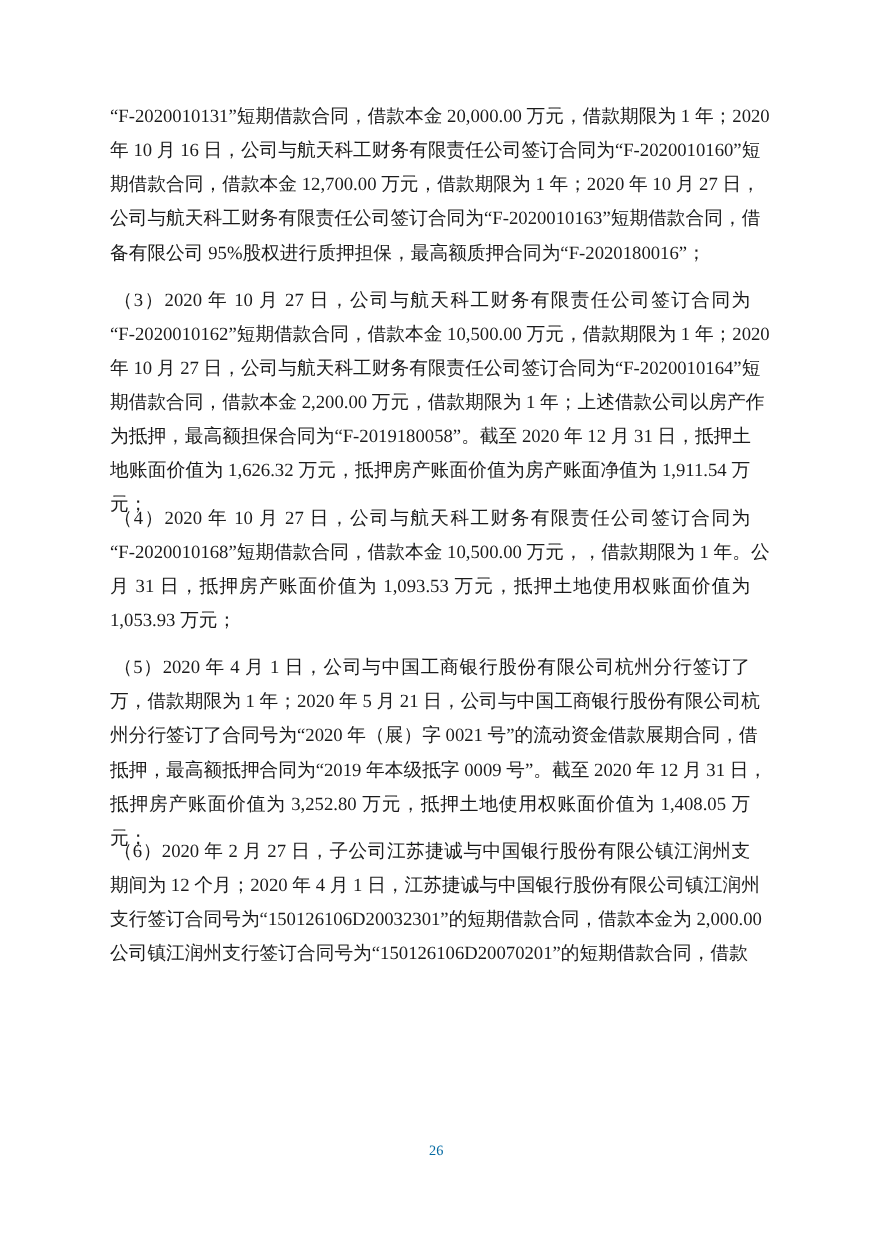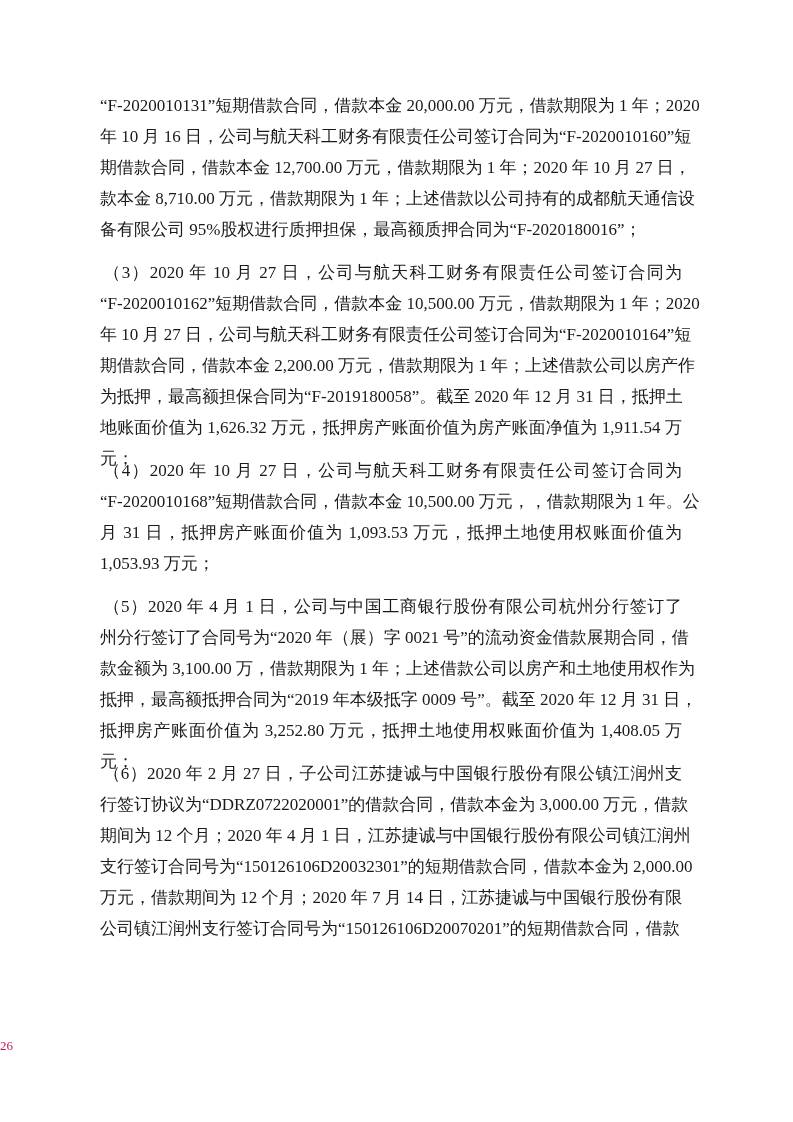--- a/index.html
+++ b/index.html
@@ -42,63 +42,61 @@
   }
   .paragraph.indent .line:first-child {
     text-indent: 0.2em;
     margin-top: 12px;
   }
   .footer {
     position: absolute;
     left: 0;
     top: 1038px;
     width: 793px;
-    text-align: left;
+    text-align: center;
     font-size: 13px;
-    color: #be185d;
+    color: #0369a1;
   }
 </style>
 </head>
 <body>
 
 <div class="page">
   <div class="content">
       <div class="paragraph">
         <div class="line">“F-2020010131”短期借款合同，借款本金 20,000.00 万元，借款期限为 1 年；2020</div>
         <div class="line">年 10 月 16 日，公司与航天科工财务有限责任公司签订合同为“F-2020010160”短</div>
         <div class="line">期借款合同，借款本金 12,700.00 万元，借款期限为 1 年；2020 年 10 月 27 日，</div>
-        <div class="line">款本金 8,710.00 万元，借款期限为 1 年；上述借款以公司持有的成都航天通信设</div>
+        <div class="line">公司与航天科工财务有限责任公司签订合同为“F-2020010163”短期借款合同，借</div>
         <div class="line last">备有限公司 95%股权进行质押担保，最高额质押合同为“F-2020180016”；</div>
       </div>
       <div class="paragraph indent">
         <div class="line">（3）2020 年 10 月 27 日，公司与航天科工财务有限责任公司签订合同为</div>
         <div class="line">“F-2020010162”短期借款合同，借款本金 10,500.00 万元，借款期限为 1 年；2020</div>
         <div class="line">年 10 月 27 日，公司与航天科工财务有限责任公司签订合同为“F-2020010164”短</div>
         <div class="line">期借款合同，借款本金 2,200.00 万元，借款期限为 1 年；上述借款公司以房产作</div>
         <div class="line">为抵押，最高额担保合同为“F-2019180058”。截至 2020 年 12 月 31 日，抵押土</div>
         <div class="line last">地账面价值为 1,626.32 万元，抵押房产账面价值为房产账面净值为 1,911.54 万元；</div>
       </div>
       <div class="paragraph indent">
         <div class="line">（4）2020 年 10 月 27 日，公司与航天科工财务有限责任公司签订合同为</div>
         <div class="line">“F-2020010168”短期借款合同，借款本金 10,500.00 万元，，借款期限为 1 年。公</div>
         <div class="line">月 31 日，抵押房产账面价值为 1,093.53 万元，抵押土地使用权账面价值为</div>
         <div class="line last">1,053.93 万元；</div>
       </div>
       <div class="paragraph indent">
         <div class="line">（5）2020 年 4 月 1 日，公司与中国工商银行股份有限公司杭州分行签订了</div>
+        <div class="line">万，借款期限为 1 年；2020 年 5 月 21 日，公司与中国工商银行股份有限公司杭</div>
         <div class="line">州分行签订了合同号为“2020 年（展）字 0021 号”的流动资金借款展期合同，借</div>
-        <div class="line">款金额为 3,100.00 万，借款期限为 1 年；上述借款公司以房产和土地使用权作为</div>
         <div class="line">抵押，最高额抵押合同为“2019 年本级抵字 0009 号”。截至 2020 年 12 月 31 日，</div>
         <div class="line last">抵押房产账面价值为 3,252.80 万元，抵押土地使用权账面价值为 1,408.05 万元；</div>
       </div>
       <div class="paragraph indent">
         <div class="line">（6）2020 年 2 月 27 日，子公司江苏捷诚与中国银行股份有限公镇江润州支</div>
-        <div class="line">行签订协议为“DDRZ0722020001”的借款合同，借款本金为 3,000.00 万元，借款</div>
         <div class="line">期间为 12 个月；2020 年 4 月 1 日，江苏捷诚与中国银行股份有限公司镇江润州</div>
         <div class="line">支行签订合同号为“150126106D20032301”的短期借款合同，借款本金为 2,000.00</div>
-        <div class="line">万元，借款期间为 12 个月；2020 年 7 月 14 日，江苏捷诚与中国银行股份有限</div>
         <div class="line last">公司镇江润州支行签订合同号为“150126106D20070201”的短期借款合同，借款</div>
       </div>
     </div>
   <div class="footer">
     <span>26</span>
   </div>
 </div>
 
 </body></html>

